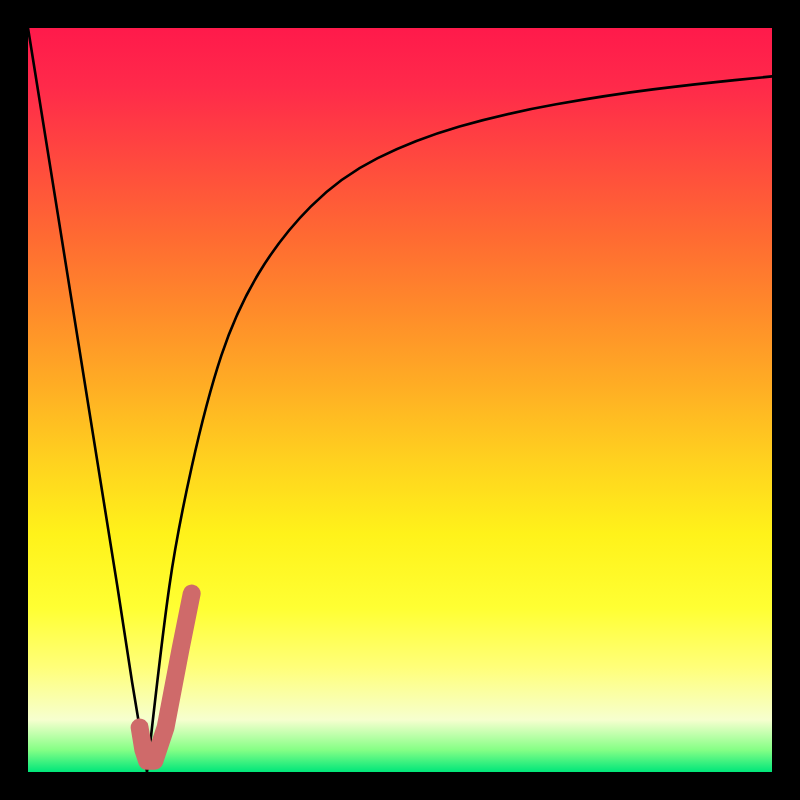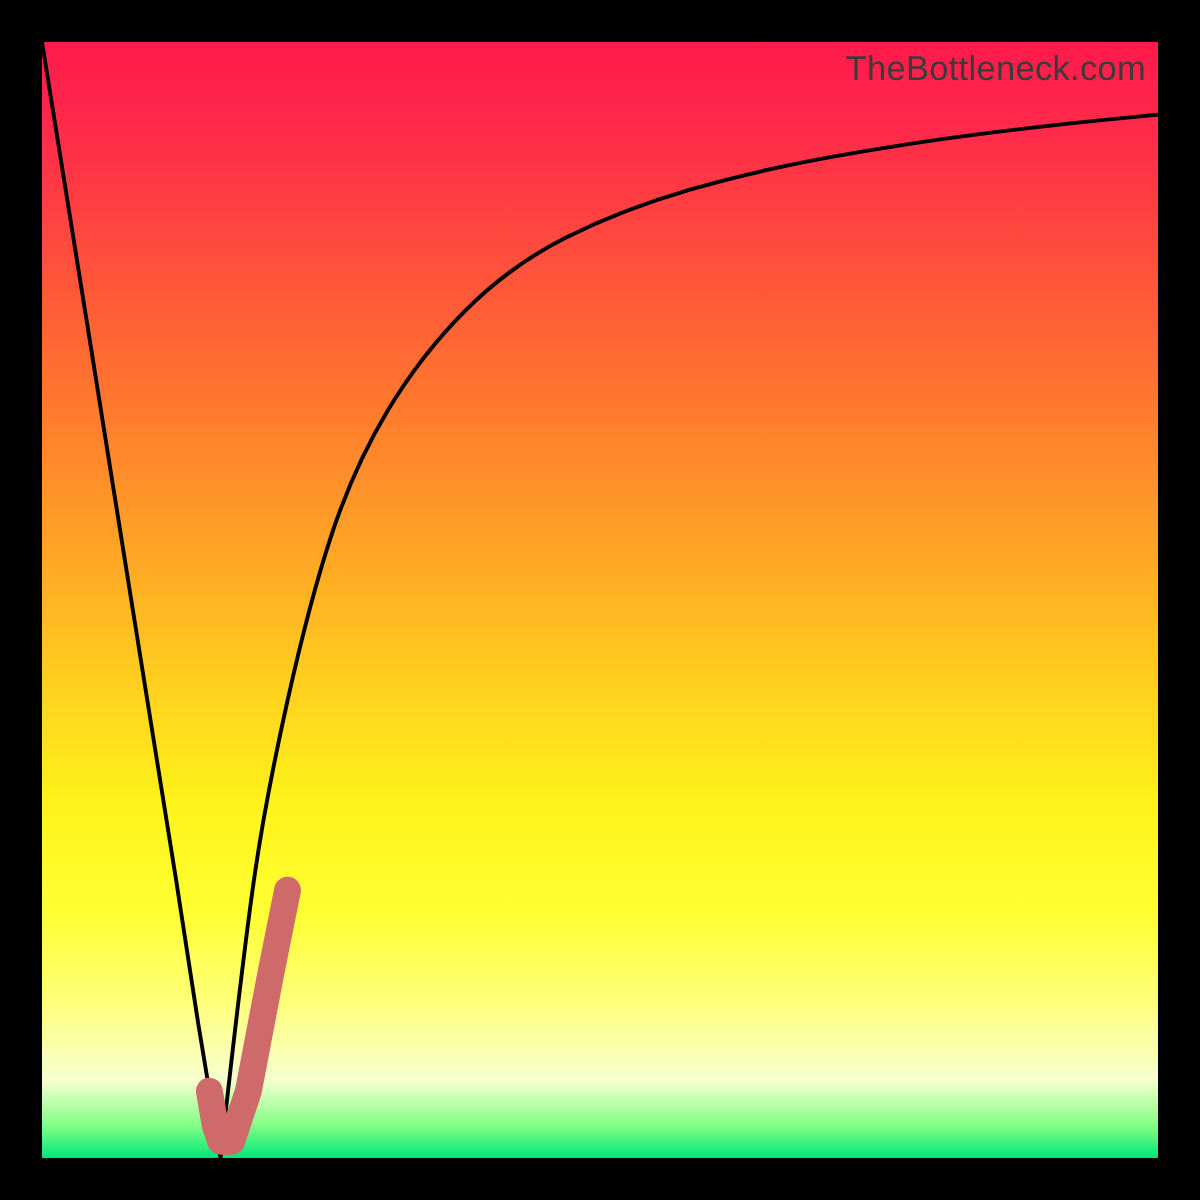--- a/index.html
+++ b/index.html
@@ -56,19 +56,18 @@
     width: 744px;
     height: 744px;
     overflow: visible;
   }
 </style>
 </head>
 <body>
 
 <div class="frame">
   <div class="plot">
-    <div class="watermark">TheBottleneck.com</div>
     <svg class="curves" viewBox="0 0 744 744">
       <path id="black-curve" fill="none" stroke-width="2.6" stroke-linecap="round" stroke-linejoin="round" d="M0.0 0.0 L29.8 186.0 L59.5 372.0 L89.3 558.0 L104.2 654.7 L119.0 744.0 L119.0 744.0 Q 133.9 610.1 141.4 558.0 Q 148.8 505.9 163.7 439.0 Q 178.6 372.0 193.4 327.4 Q 208.3 282.7 230.6 245.5 Q 253.0 208.3 282.7 178.6 Q 312.5 148.8 349.7 130.2 Q 386.9 111.6 431.5 98.6 Q 476.2 85.6 528.2 76.3 Q 580.3 67.0 625.0 61.4 Q 669.6 55.8 706.8 52.1 L 744.0 48.4" stroke="#000000"></path>
       <path id="marker-j" fill="none" stroke-linecap="round" stroke-linejoin="round" d="M111.6 699.4 L115.3 721.7 L119.0 732.8 L126.5 732.8 L137.6 699.4 L152.5 621.2 L163.7 565.4" stroke="#cf6a6a" stroke-width="17.9"></path>
     </svg>
   </div>
 </div>
 
 </body></html>

